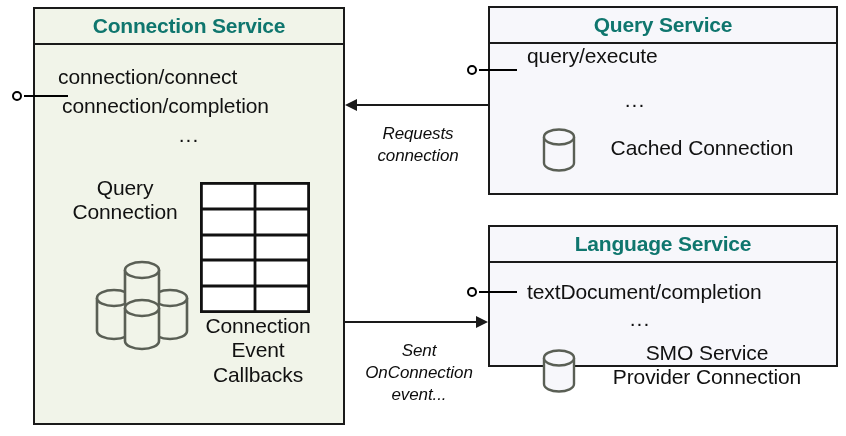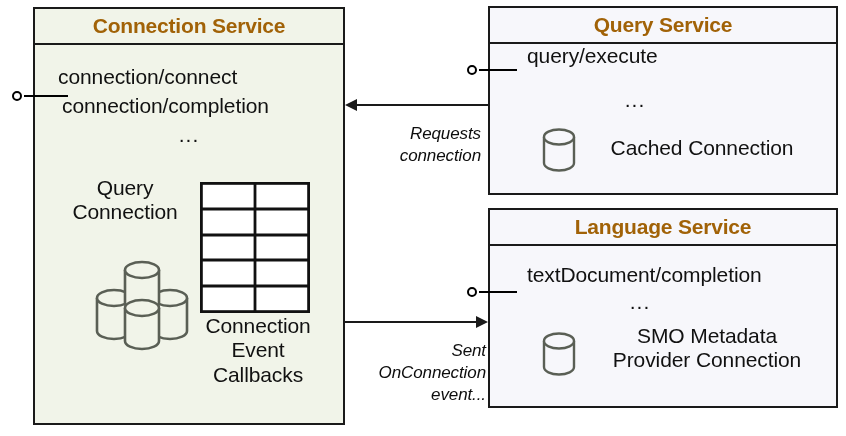--- a/index.html
+++ b/index.html
@@ -39,21 +39,21 @@
     box-sizing: border-box;
     height: 36px;
     border-bottom: 2px solid #1a1a1a;
     display: flex;
     align-items: center;
     justify-content: center;
   }
   .svc-title {
     font-size: 21px;
     font-weight: bold;
-    color: #a16207;
+    color: #0f766e;
     letter-spacing: -0.2px;
     white-space: nowrap;
   }
 
   .svc-body {
     position: absolute;
     left: 0;
     top: 36px;
     right: 0;
     bottom: 0;
@@ -121,21 +121,21 @@
     border-bottom: 6px solid transparent;
   }
   .arrow-head.left  { border-right: 12px solid #1a1a1a; }
   .arrow-head.right { border-left: 12px solid #1a1a1a; }
 
   .conn-label {
     position: absolute;
     font-style: italic;
     font-size: 17px;
     color: #0d0d0d;
-    text-align: right;
+    text-align: center;
     line-height: 1.28;
     letter-spacing: -0.1px;
   }
 
   
   .icon-wrap { position: absolute; }
   .grid-icon { position: absolute; }
 </style>
 </head>
 <body>
@@ -222,41 +222,41 @@
 
       <div class="caption" style="left:92px; top:92px; width:240px;">Cached Connection</div>
     </div>
   </div>
 
   <div class="lollipop" style="left:467px; top:61px; width:45px;">
     <div class="ball"></div>
     <div class="stem" style="width:38px;"></div>
   </div>
 
-  <div class="svc-box violet" style="left:488px; top:208px; width:350px; height:200px;">
+  <div class="svc-box violet" style="left:488px; top:225px; width:350px; height:142px;">
 
     <div class="svc-header">
       <span class="svc-title">Language Service</span>
     </div>
 
     <div class="svc-body">
       <div class="api-line" style="left:37px; top:17px;">textDocument/completion</div>
       <div class="ellipsis-line" style="left:0; top:44px; width:300px;">...</div>
 
       <div class="icon-wrap" style="left:50px; top:84px; width:38px; height:48px;">
         <svg width="38" height="48" viewBox="0 0 38 48" fill="none">
           <g stroke="#5a5f55" stroke-width="2.4" fill="#f7f7fb">
             <path d="M4 11 v26 a15 7.5 0 0 0 30 0 v-26"></path>
             <ellipse cx="19" cy="11" rx="15" ry="7.5"></ellipse>
           </g>
         </svg>
       </div>
 
       <div class="caption" style="left:92px; top:78px; width:250px;">
-        <div>SMO Metadata</div>
+        <div>SMO Service</div>
         <div>Provider Connection</div>
       </div>
     </div>
   </div>
 
   <div class="lollipop" style="left:467px; top:283px; width:45px;">
     <div class="ball"></div>
     <div class="stem" style="width:38px;"></div>
   </div>
 

